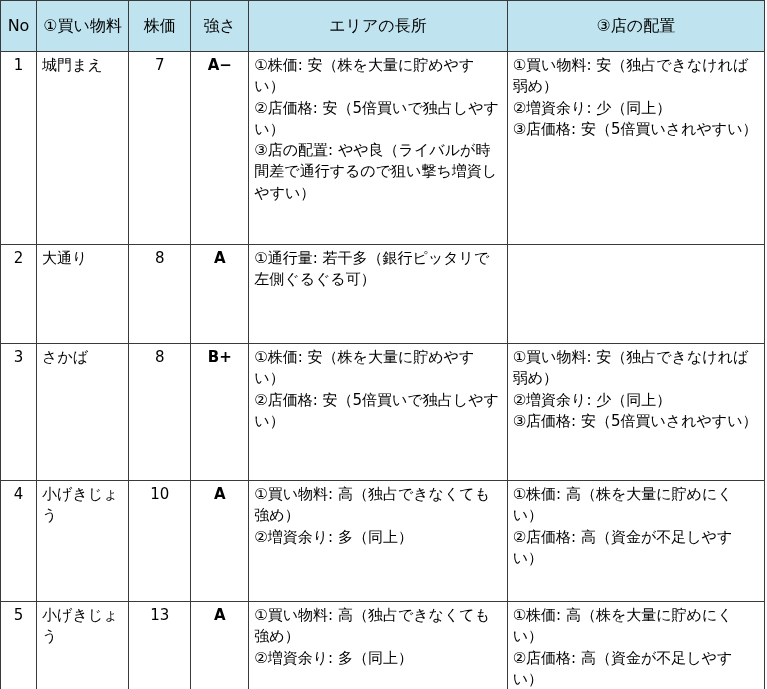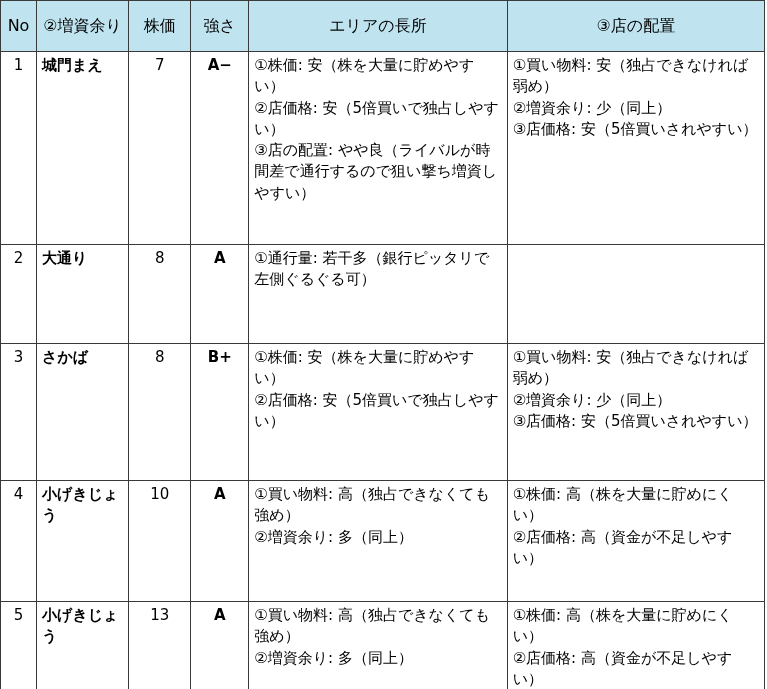--- a/index.html
+++ b/index.html
@@ -49,21 +49,20 @@
     vertical-align: top;
     font-size: 15px;
     padding-top: 4px;
   }
   td.cell-name {
     text-align: left;
     vertical-align: top;
     font-size: 15px;
     padding-top: 4px;
     line-height: 1.42;
-    font-weight: bold;
   }
   td.cell-price {
     text-align: center;
     vertical-align: top;
     font-size: 15px;
     padding-top: 4px;
   }
   td.cell-power {
     text-align: center;
     vertical-align: top;
@@ -95,21 +94,21 @@
     <col class="c-no">
     <col class="c-name">
     <col class="c-price">
     <col class="c-power">
     <col class="c-pros">
     <col class="c-cons">
   </colgroup>
   <thead>
     <tr>
       <th>No</th>
-      <th>②増資余り</th>
+      <th>①買い物料</th>
       <th>株価</th>
       <th>強さ</th>
       <th>エリアの長所</th>
       <th>③店の配置</th>
     </tr>
   </thead>
   <tbody>
 
     <tr class="r1">
       <td class="cell-no">1</td>

